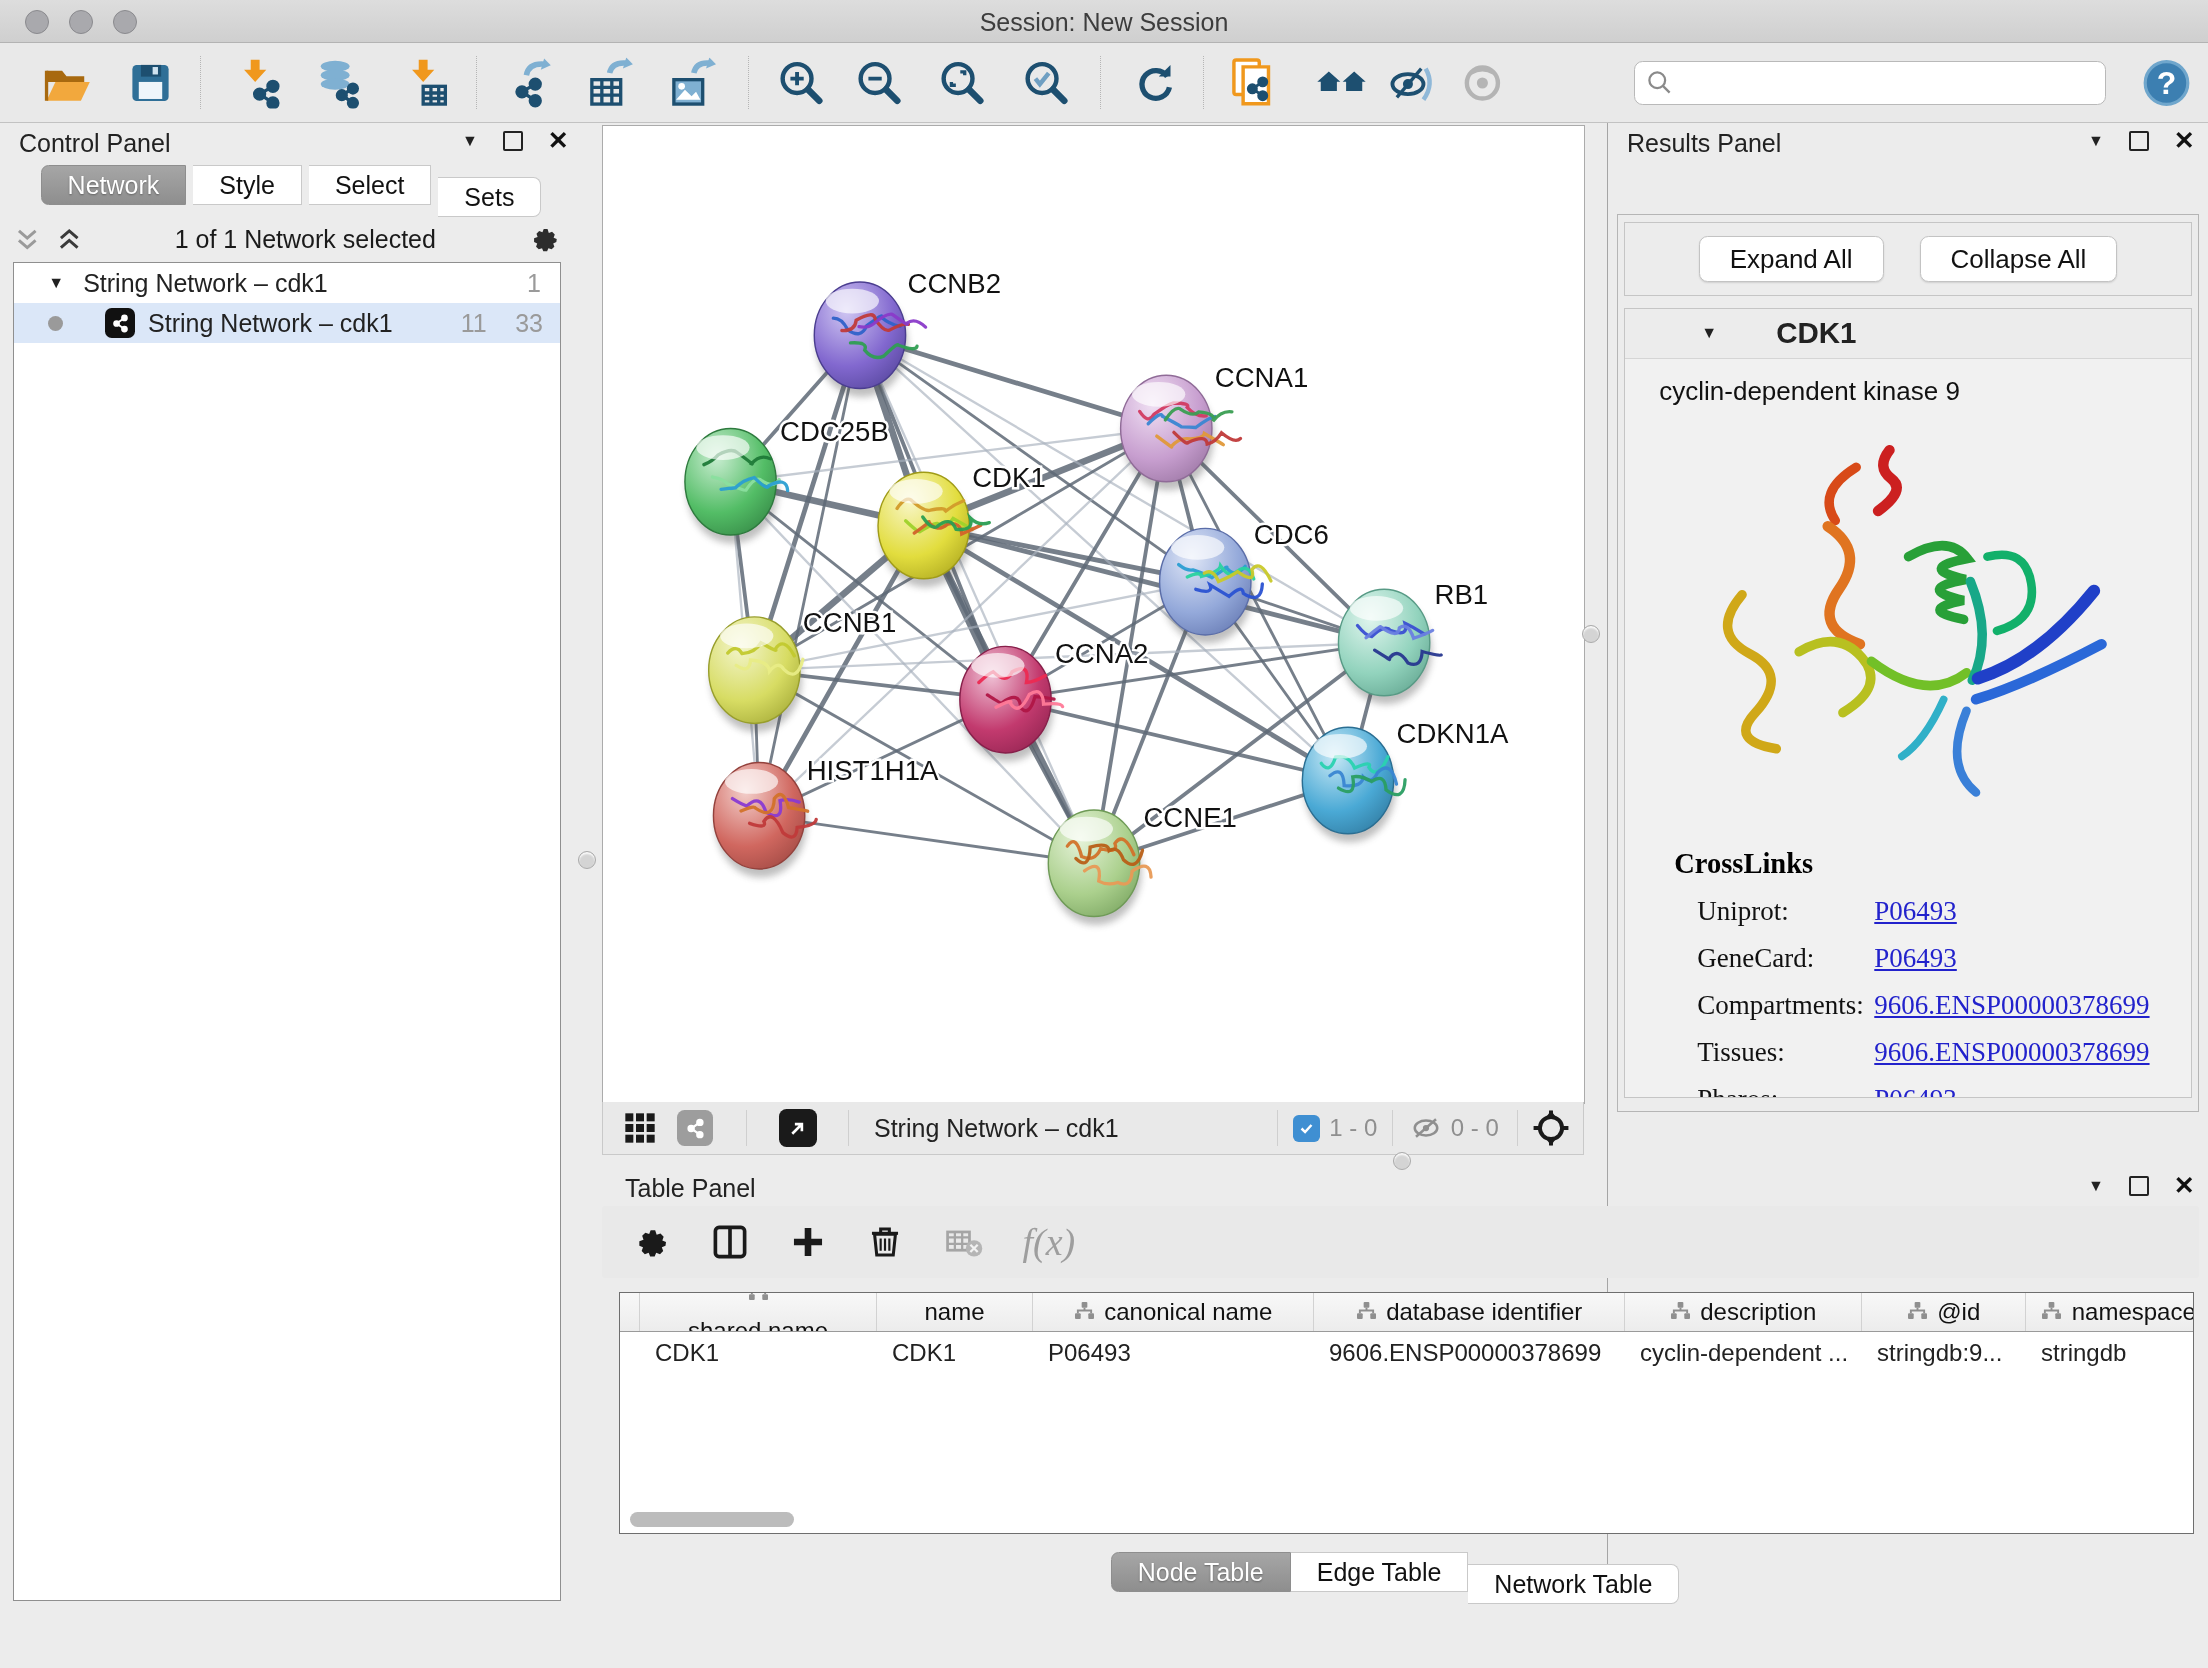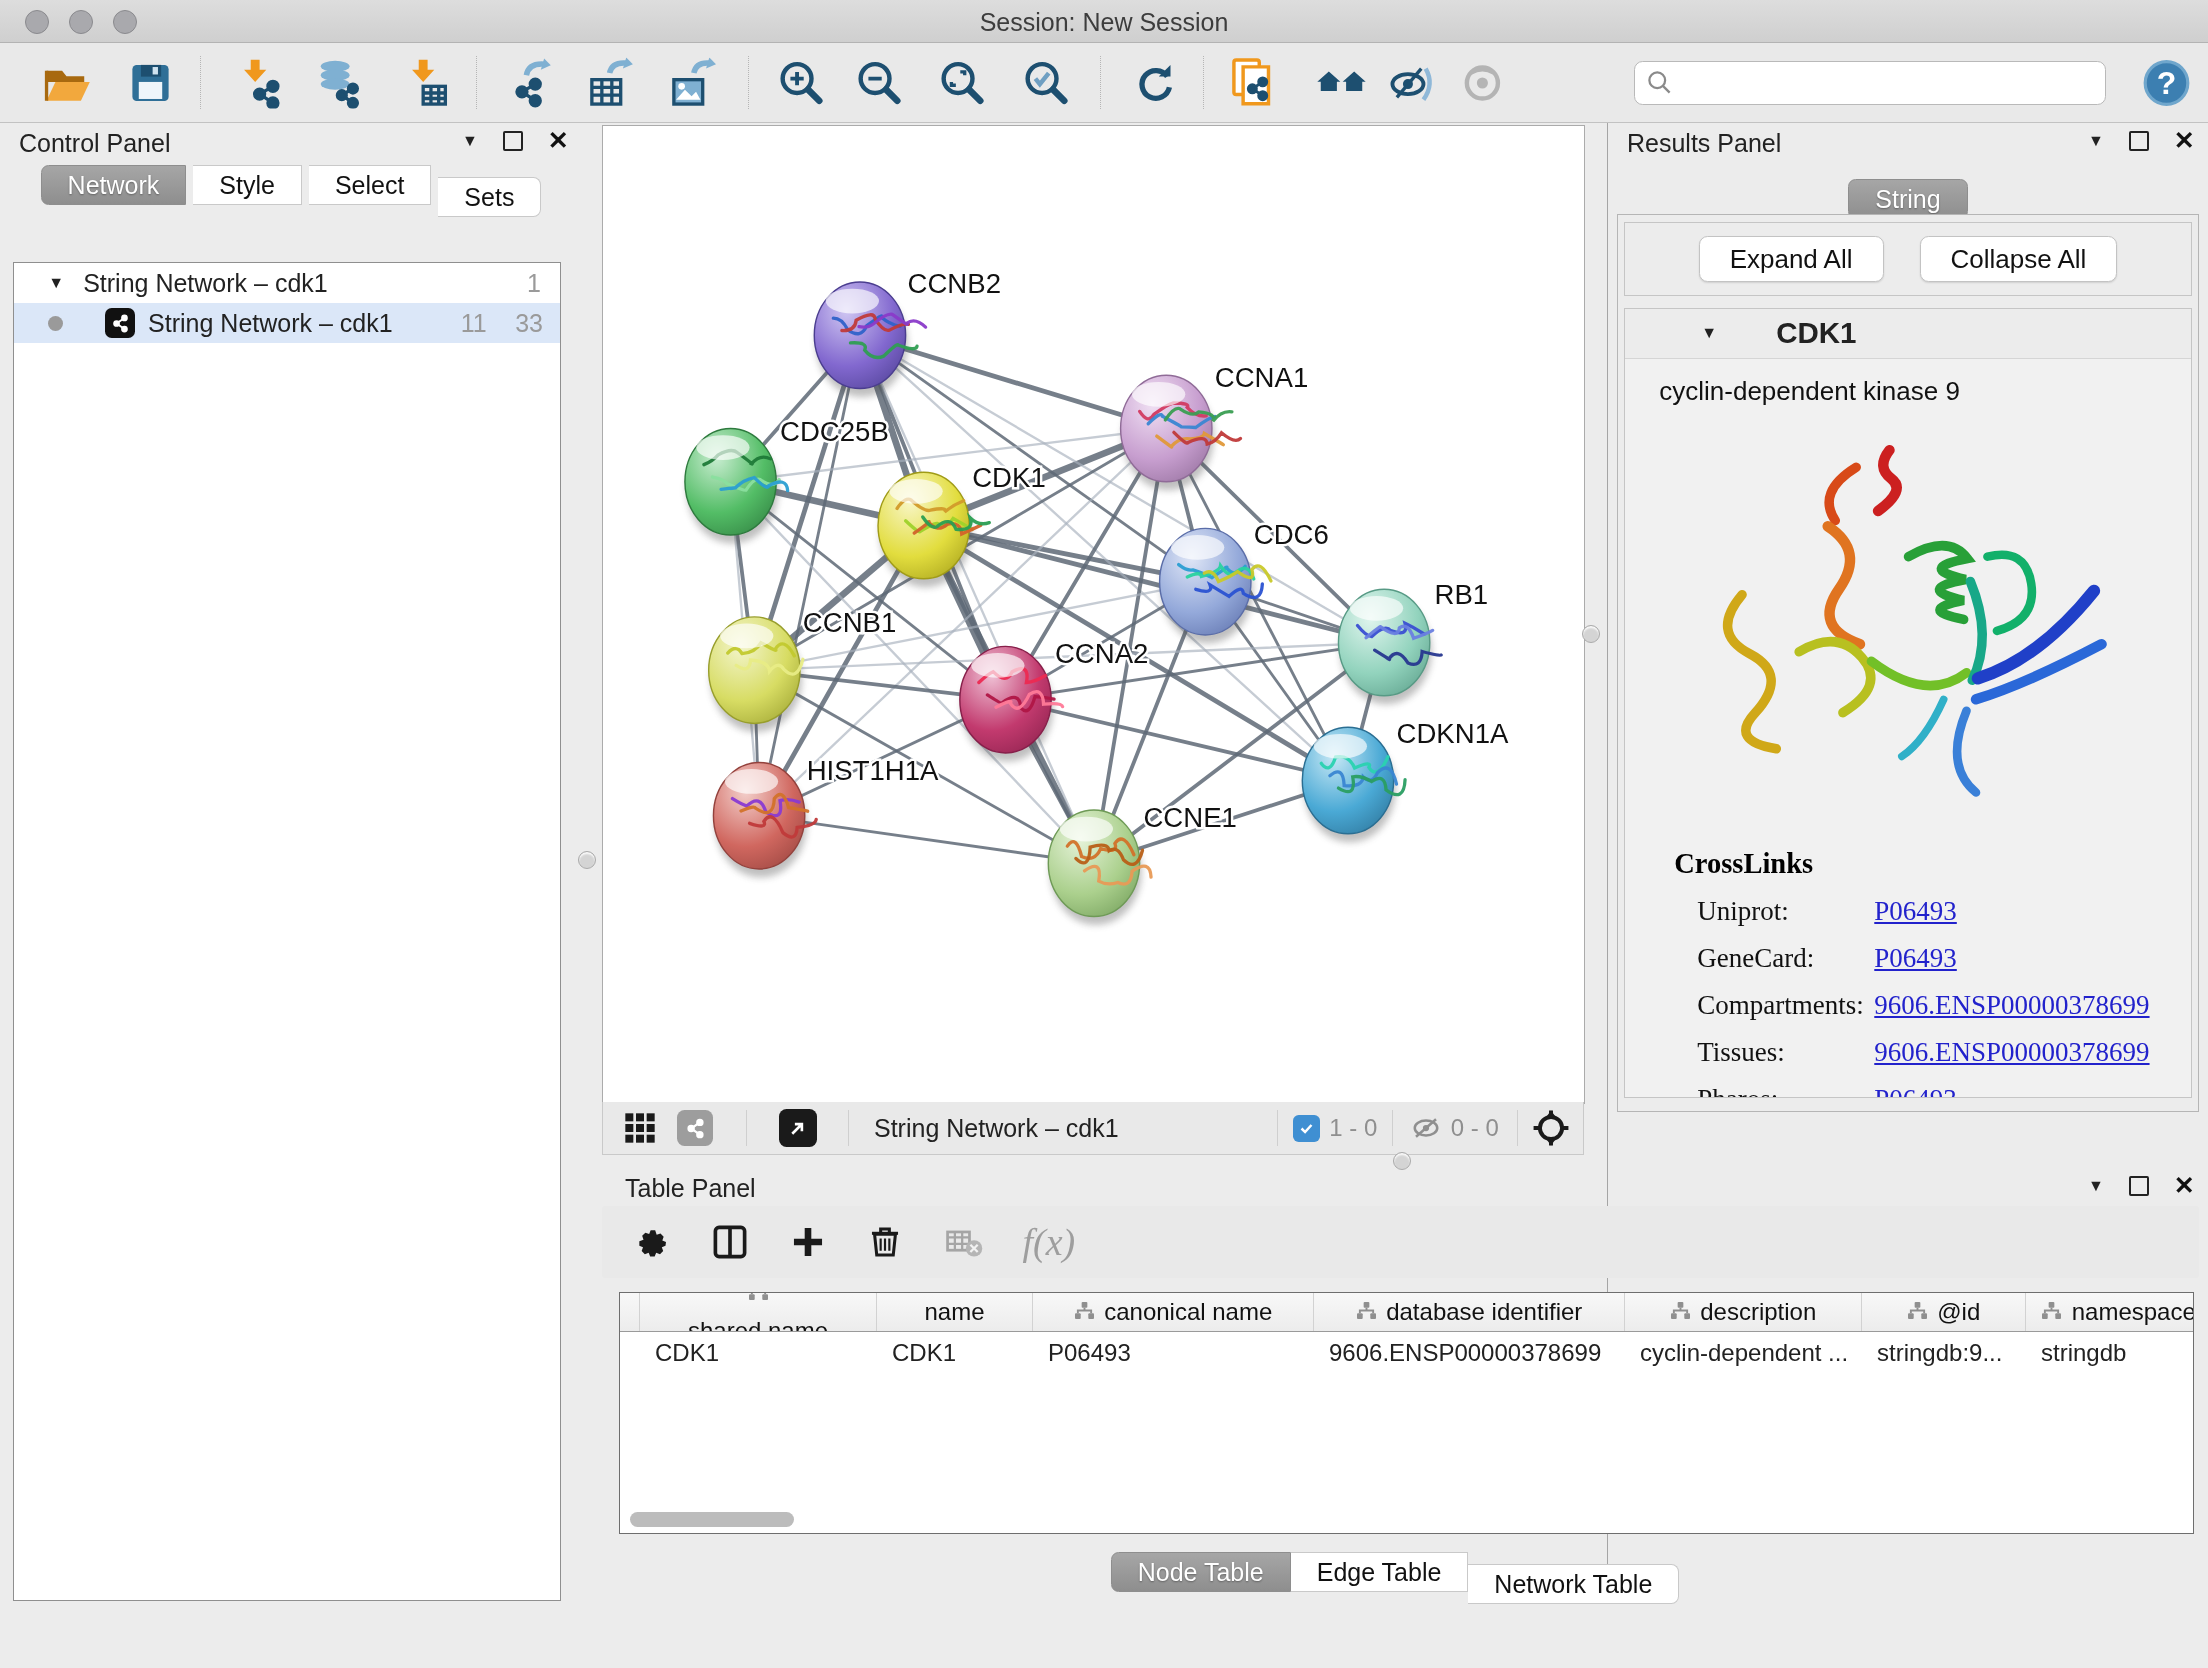--- a/index.html
+++ b/index.html
@@ -293,20 +293,32 @@
         <span class="sq"></span>
         <span class="xx">✕</span>
       </div>
     </div>
     <div class="tabs" style="position:absolute;left:0;right:0;top:42px;gap:7px;">
       <div class="tab active">Network</div>
       <div class="tab">Style</div>
       <div class="tab">Select</div>
       <div class="tab">Sets</div>
     </div>
+    <div class="cp-sub">
+      <svg width="28.5" height="28.5" viewBox="0 0 24 24" style="margin-right:13.3px">
+        <path d="M5 5l7 6 7-6M5 13l7 6 7-6" stroke="#9a9a9a" stroke-width="2.5" fill="none"></path>
+        </svg>
+      <svg width="28.5" height="28.5" viewBox="0 0 24 24">
+        <path d="M5 11l7-6 7 6M5 19l7-6 7 6" stroke="#3a3a3a" stroke-width="2.5" fill="none"></path>
+        </svg>
+      <div class="cp-status">1 of 1 Network selected</div>
+      <svg width="34" height="34" viewBox="0 0 24 24">
+        <path d="M12 8a4 4 0 1 0 0 8 4 4 0 0 0 0-8zm9 4l-2.2-.9.8-2.3-1.9-1.9-2.3.8L14.5 5h-2.7l-.9 2.2-2.3-.8-1.9 1.9.8 2.3L5 11.5v2.7l2.2.9-.8 2.3 1.9 1.9 2.3-.8.9 2.2h2.7l.9-2.2 2.3.8 1.9-1.9-.8-2.3 2.2-.9z" fill="#2d2d2d"></path>
+        </svg>
+    </div>
     <div class="tree">
       <div class="trow">
         <span style="margin-left:34px;font-size:16px">▼</span>
         <span style="margin-left:19px">String Network – cdk1</span>
         <span class="tnum" style="margin-left:auto;margin-right:19px">1</span>
       </div>
       <div class="trow sel">
         <span style="margin-left:34px;width:15px;height:15px;border-radius:50%;background:#9a9a9a;display:inline-block"></span>
         <span class="share-badge" style="margin-left:42px">
           <svg width="19" height="19" viewBox="0 0 24 24">
@@ -614,23 +626,20 @@
   <div class="dimple" style="left:1393px;top:1152px"></div>
 
   <div id="results-panel">
     <div class="phead">
       <div class="ptitle">Results Panel</div>
       <div class="picons">
         <span class="caret">▼</span>
         <span class="sq"></span>
         <span class="xx">✕</span>
       </div>
-    </div>
-    <div class="rp-tabwrap">
-      <div class="tab single active">String</div>
     </div>
     <div class="rp-box">
       <div class="rp-actions">
         <div class="btn">Expand All</div>
         <div class="btn">Collapse All</div>
       </div>
       <div class="rp-section">
         <div class="sec-head">
           <span class="caret">▼</span>
           <span class="gene">CDK1</span>

